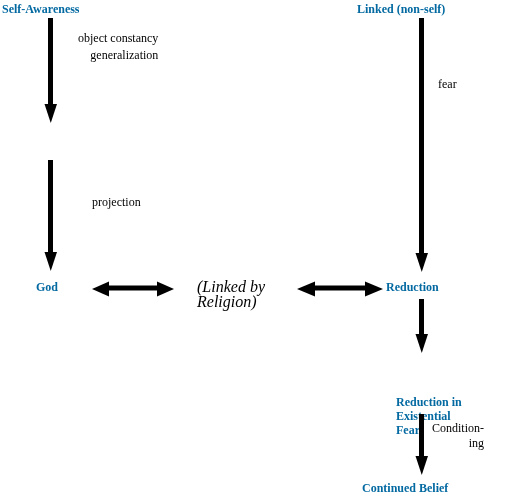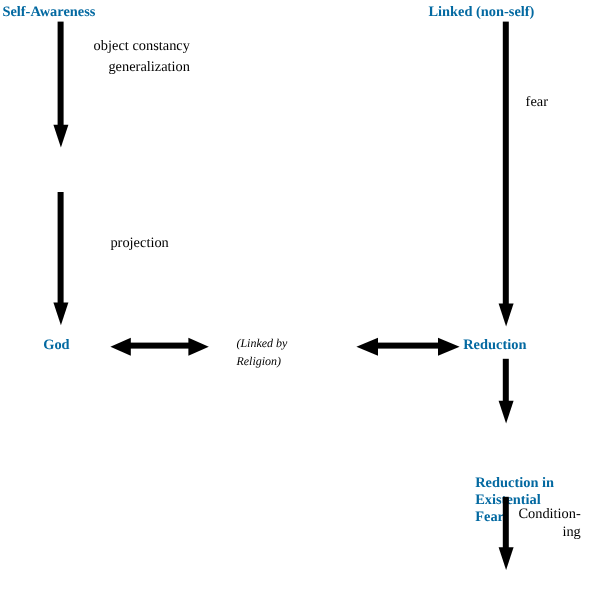--- a/index.html
+++ b/index.html
@@ -36,21 +36,21 @@
     white-space: pre-line;
     color: #000000;
   }
   .edge-label.tight {
     line-height: 15px;
   }
   .center-label {
     position: absolute;
     font-style: italic;
     font-weight: normal;
-    font-size: 10px;
+    font-size: 16px;
     line-height: 15px;
     white-space: pre-line;
     color: #000000;
   }
   .arrow {
     position: absolute;
   }
   .arrow svg {
     display: block;
     overflow: visible;
@@ -131,14 +131,15 @@
   <div class="arrow" style="left:415px; top:414px;">
     <svg width="14" height="62" viewBox="0 0 14 62" aria-hidden="true">
       <rect x="4" y="0" width="5" height="45" fill="#000000"></rect>
       <polygon points="0.5,42 13,42 6.75,61" fill="#000000"></polygon>
     </svg>
   </div>
 
   <div class="edge-label tight" style="left:432px; top:421px;text-align:right;">Condition-
 ing</div>
 
+  <div class="node" style="left:362px; top:481px;">Continued Belief</div>
 
 </div>
 
 </body></html>

